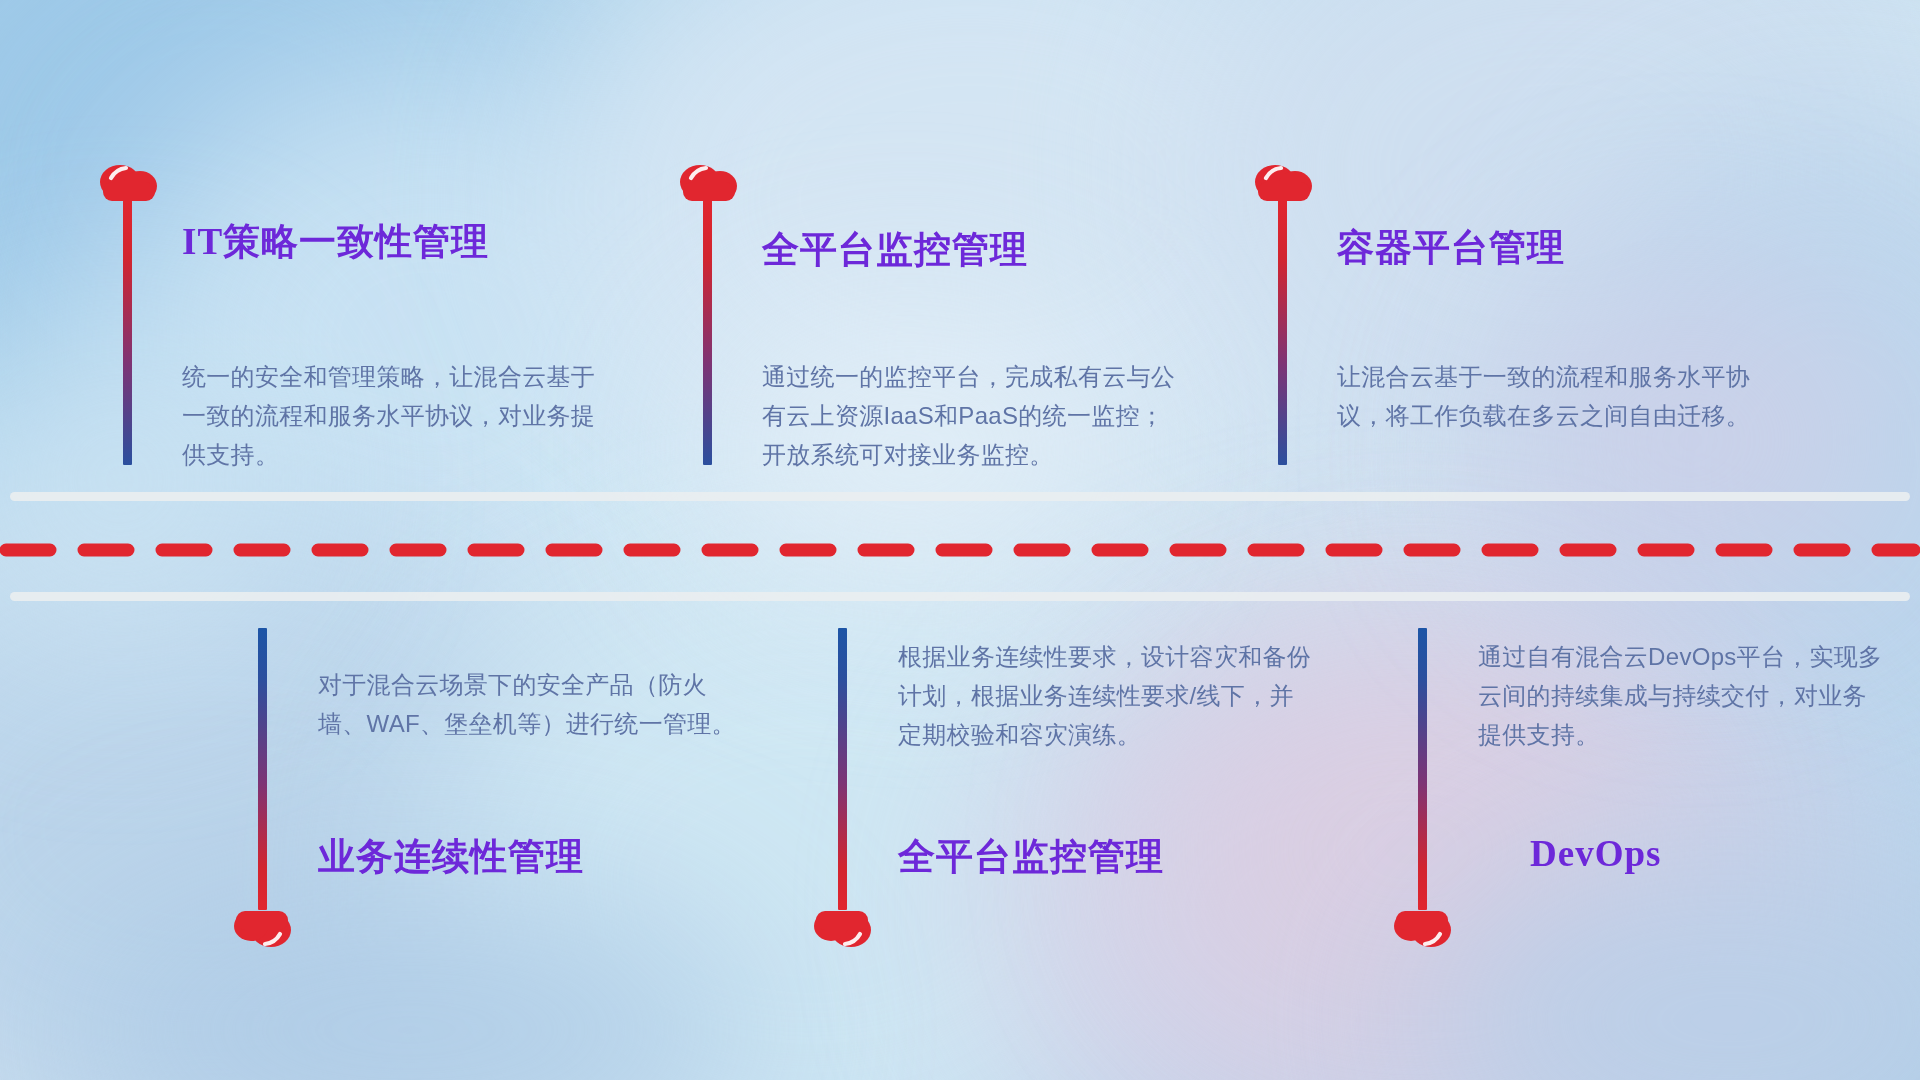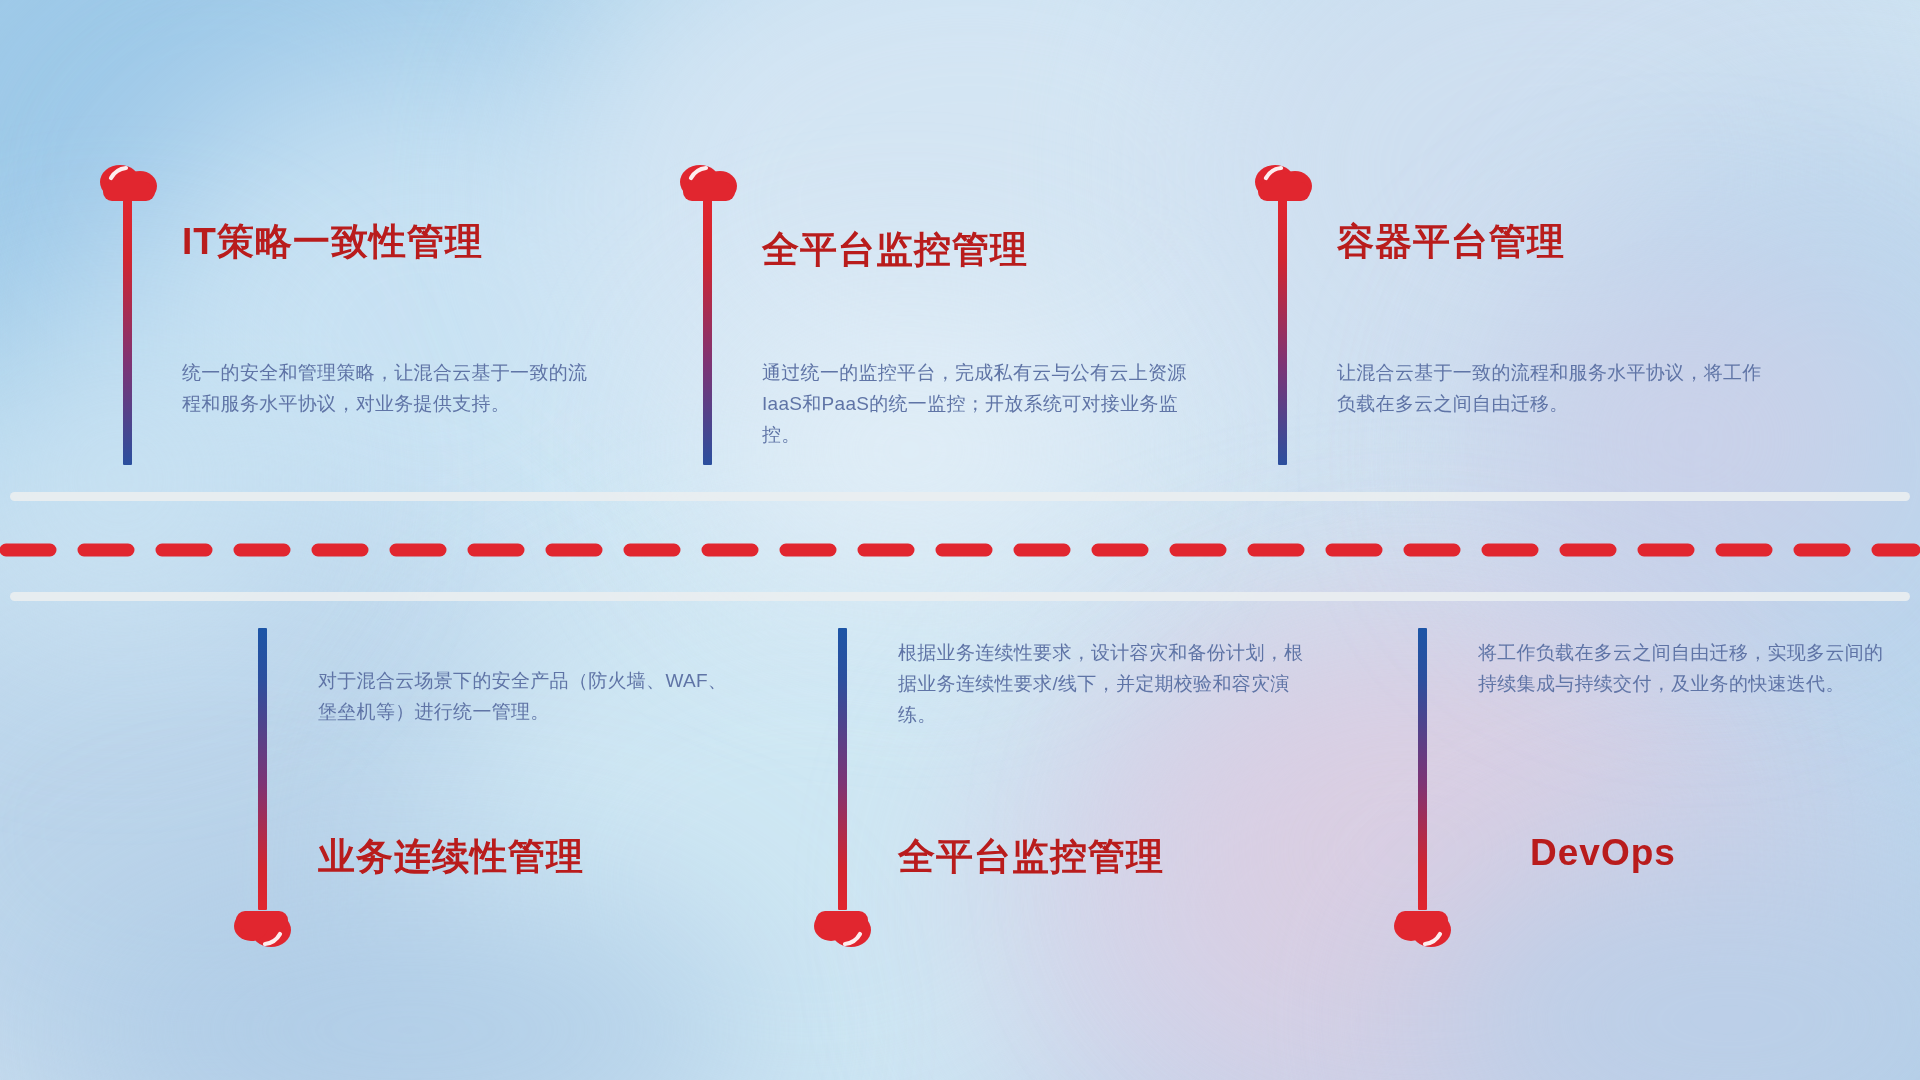--- a/index.html
+++ b/index.html
@@ -39,27 +39,28 @@
   .cloud svg { width:100%; height:100%; display:block; }
 
   .stem { position:absolute; width:9px; border-radius:1px; }
   .stem-top    { background:linear-gradient(180deg,#e1262f 0%,#d2252f 22%,#7d3475 62%,#2b4f9e 100%); }
   .stem-bottom { background:linear-gradient(180deg,#1d55a6 0%,#2b4f9e 18%,#7d3475 55%,#d2252f 85%,#e1262f 100%); }
 
   .title {
     position:absolute;
     font-size:37px;
     font-weight:700;
-    color:#b91c1c;
+    color:#6d28d9;
     white-space:nowrap;
     letter-spacing:1px;
+    font-family:Liberation Serif, serif;
   }
   .body {
     position:absolute;
-    font-size:19px;
+    font-size:24px;
     line-height:1.62;
     color:#5f74a6;
     letter-spacing:.3px;
   }
 
   
   .rule {
     position:absolute; left:10px; width:1900px; height:9px;
     background:#e9eef0; border-radius:6px; opacity:.92;
   }
@@ -124,21 +125,21 @@
     <svg viewBox="0 0 66 50">
         <g fill="#e1262f">
           <ellipse cx="25" cy="22" rx="20" ry="17"></ellipse>
           <ellipse cx="45" cy="26" rx="17" ry="15"></ellipse>
           <rect x="8" y="22" width="52" height="19" rx="9"></rect>
         </g>
         <path d="M16 18 Q21 9 31 8" stroke="#ffffff" stroke-width="4.2" fill="none" stroke-linecap="round" opacity=".92"></path>
       </svg>
   </div>
   <div class="stem stem-top" style="left:1278px; top:200px; height:265px;"></div>
-  <div class="title" style="left:1337px; top:217px;text-align:right;">容器平台管理</div>
+  <div class="title" style="left:1337px; top:223px;text-align:right;">容器平台管理</div>
   <div class="body" style="left:1337px; top:358px; width:430px;">让混合云基于一致的流程和服务水平协议，将工作负载在多云之间自由迁移。</div>
 </div>
 
 <div class="rule" style="top:492px;"></div>
 <div class="dashwrap" style="top:543px;">
   <svg width="1920" height="14" viewBox="0 0 1920 14">
     <line x1="6" y1="7" x2="1914" y2="7" stroke="#e1262f" stroke-width="13" stroke-linecap="round" stroke-dasharray="44 34"></line>
   </svg>
 </div>
 <div class="rule" style="top:592px;"></div>
@@ -170,21 +171,21 @@
           <ellipse cx="45" cy="26" rx="17" ry="15"></ellipse>
           <rect x="8" y="22" width="52" height="19" rx="9"></rect>
         </g>
         <path d="M16 18 Q21 9 31 8" stroke="#ffffff" stroke-width="4.2" fill="none" stroke-linecap="round" opacity=".92"></path>
       </svg>
   </div>
 </div>
 
 <div class="col">
   <div class="stem stem-bottom" style="left:1418px; top:628px; height:282px;"></div>
-  <div class="body" style="left:1478px; top:638px; width:410px;">将工作负载在多云之间自由迁移，实现多云间的持续集成与持续交付，及业务的快速迭代。</div>
+  <div class="body" style="left:1478px; top:638px; width:410px;">通过自有混合云DevOps平台，实现多云间的持续集成与持续交付，对业务提供支持。</div>
   <div class="title" style="left:1530px; top:832px;">DevOps</div>
   <div class="cloud" style="left:1390px; top:902px; transform:rotate(180deg);">
     <svg viewBox="0 0 66 50">
         <g fill="#e1262f">
           <ellipse cx="25" cy="22" rx="20" ry="17"></ellipse>
           <ellipse cx="45" cy="26" rx="17" ry="15"></ellipse>
           <rect x="8" y="22" width="52" height="19" rx="9"></rect>
         </g>
         <path d="M16 18 Q21 9 31 8" stroke="#ffffff" stroke-width="4.2" fill="none" stroke-linecap="round" opacity=".92"></path>
       </svg>

